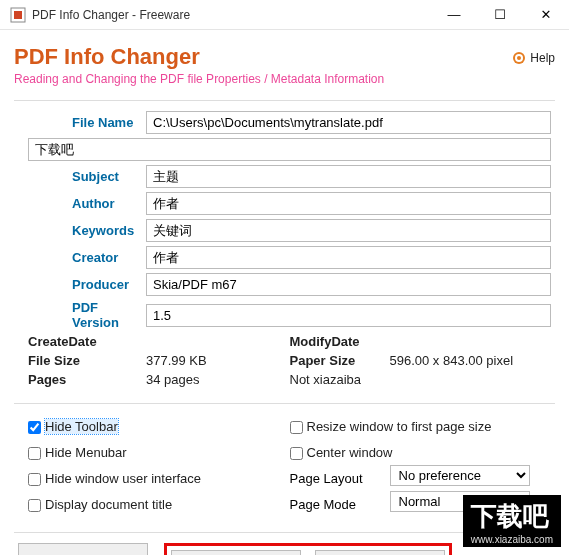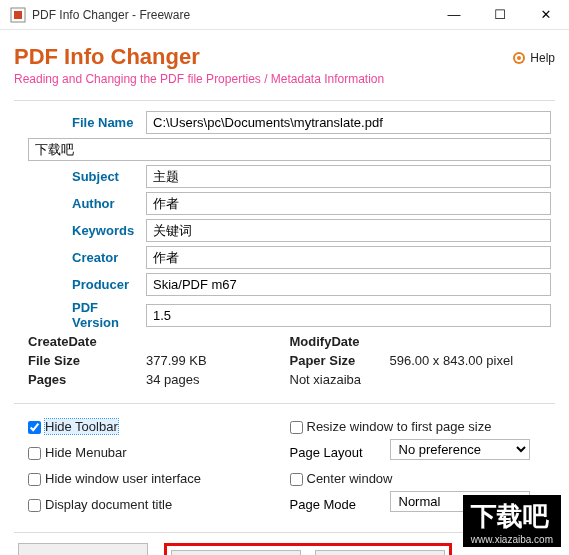--- a/index.html
+++ b/index.html
@@ -159,26 +159,26 @@
         <input type="checkbox" style="">
         <label>Display document title</label>
       </div>
   </div>
   <div class="col">
     <div class="opt-row">
         <input type="checkbox" style="">
         <label>Resize window to first page size</label>
       </div>
     <div class="opt-row">
+        <input type="checkbox" style="">
+        <label>Center window</label>
+      </div>
+    <div class="opt-row">
         <span class="opt-lbl">Page Layout</span>
         <select><option>No preference</option></select>
-      </div>
-    <div class="opt-row">
-        <input type="checkbox" style="">
-        <label>Center window</label>
       </div>
     <div class="opt-row">
         <span class="opt-lbl">Page Mode</span>
         <select><option>Normal</option></select>
       </div>
   </div>
 </div>
 
 <hr class="divider">
 

